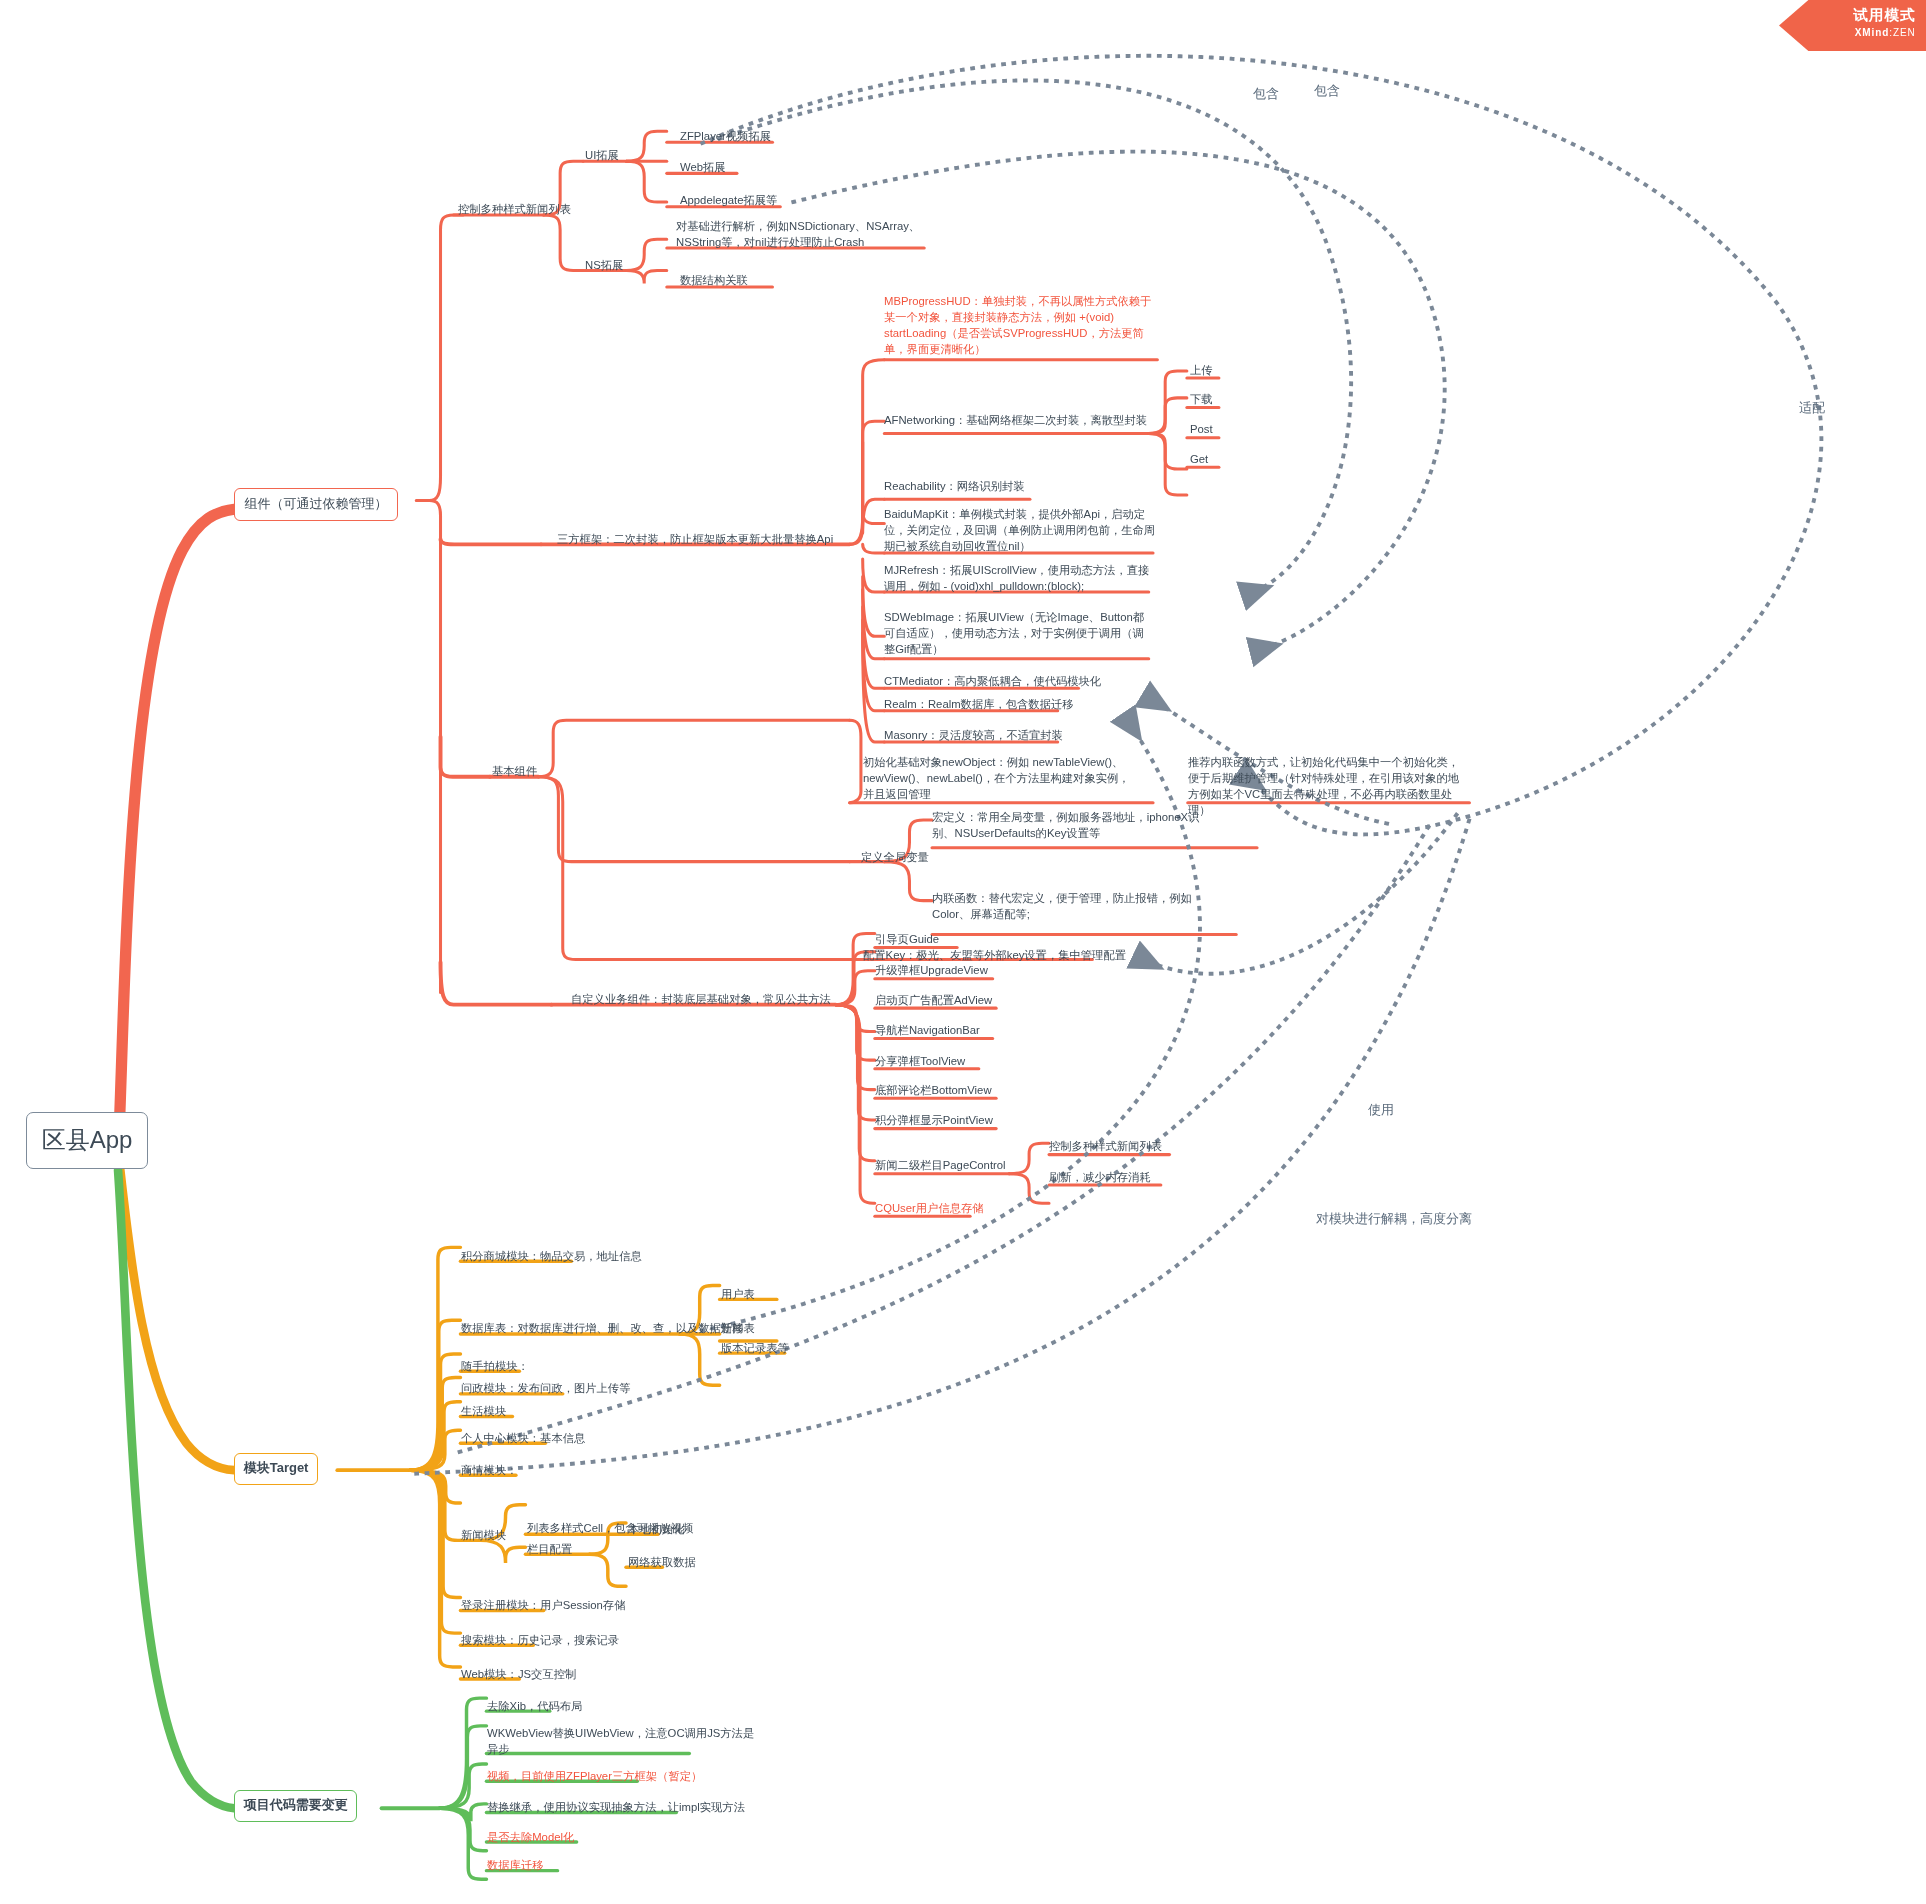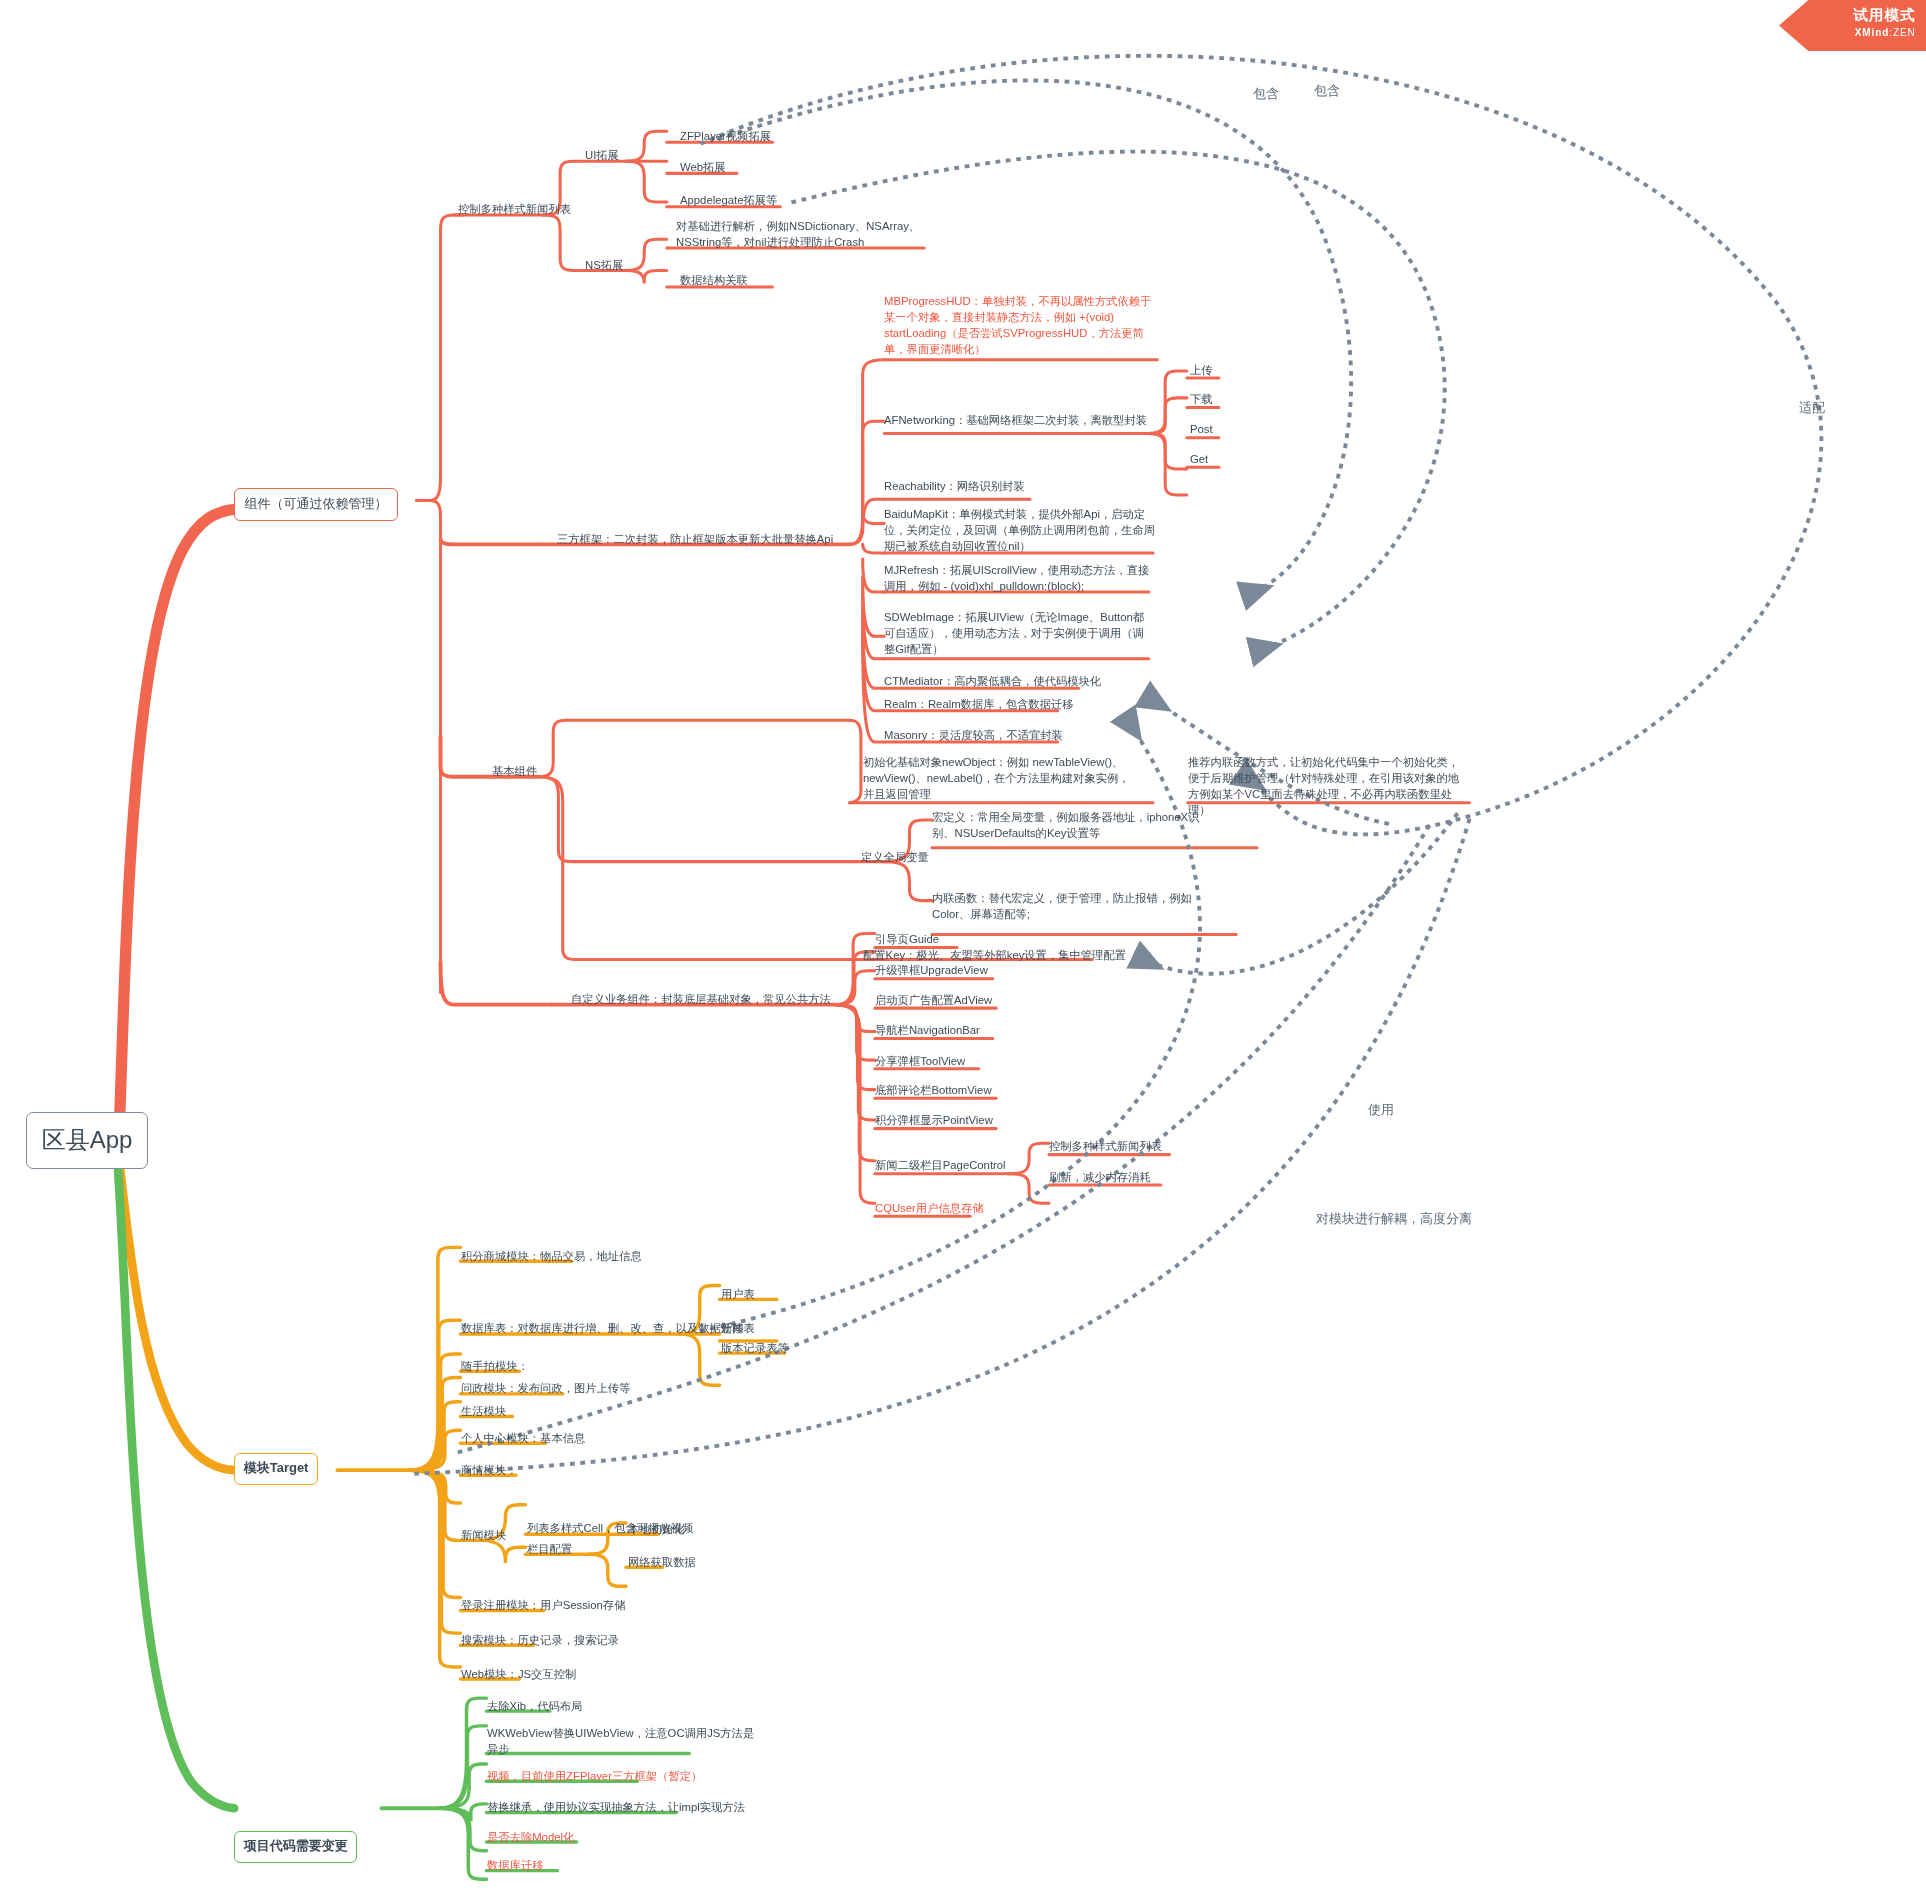--- a/index.html
+++ b/index.html
@@ -56,21 +56,20 @@
     font-weight: 700;
   }
   .node.main-green {
     border: 1.7px solid #5fbd5a;
     border-radius: 6px;
     padding: 5.2px 8.7px 6px 8.7px;
     background: #fff;
     font-size: 13px;
     color: #3d4a56;
     font-weight: 700;
-    margin-top: 41px;
   }
   .rel-label {
     position: absolute;
     color: #5b6b7c;
     font-size: 13px;
     background: transparent;
   }
   
   #trial-banner {
     position: absolute;

